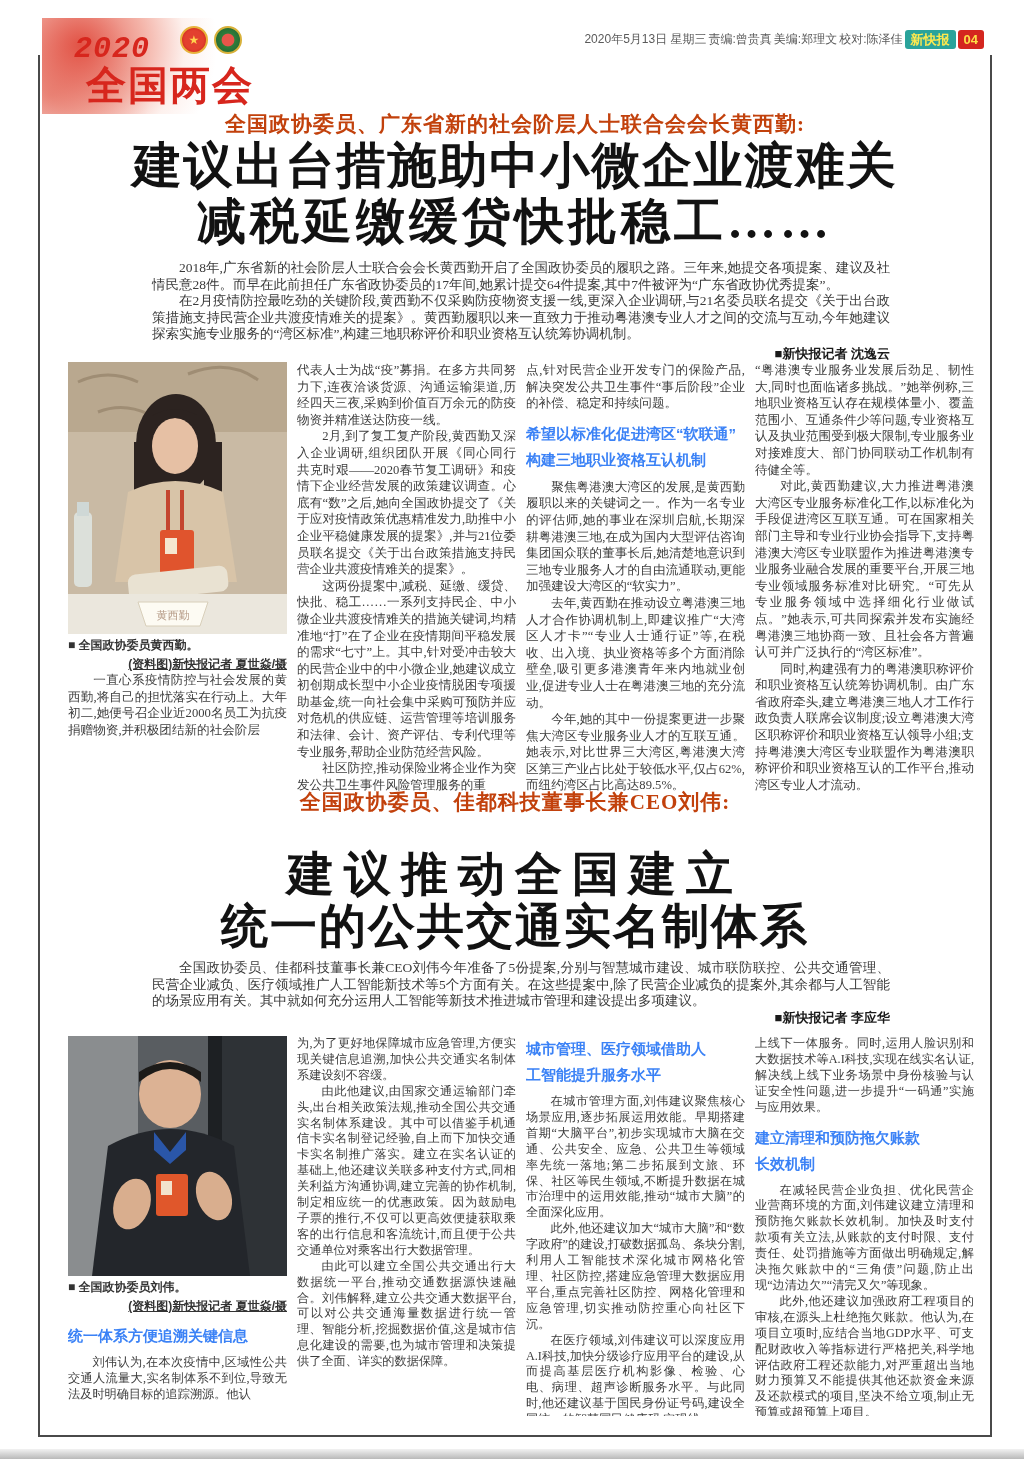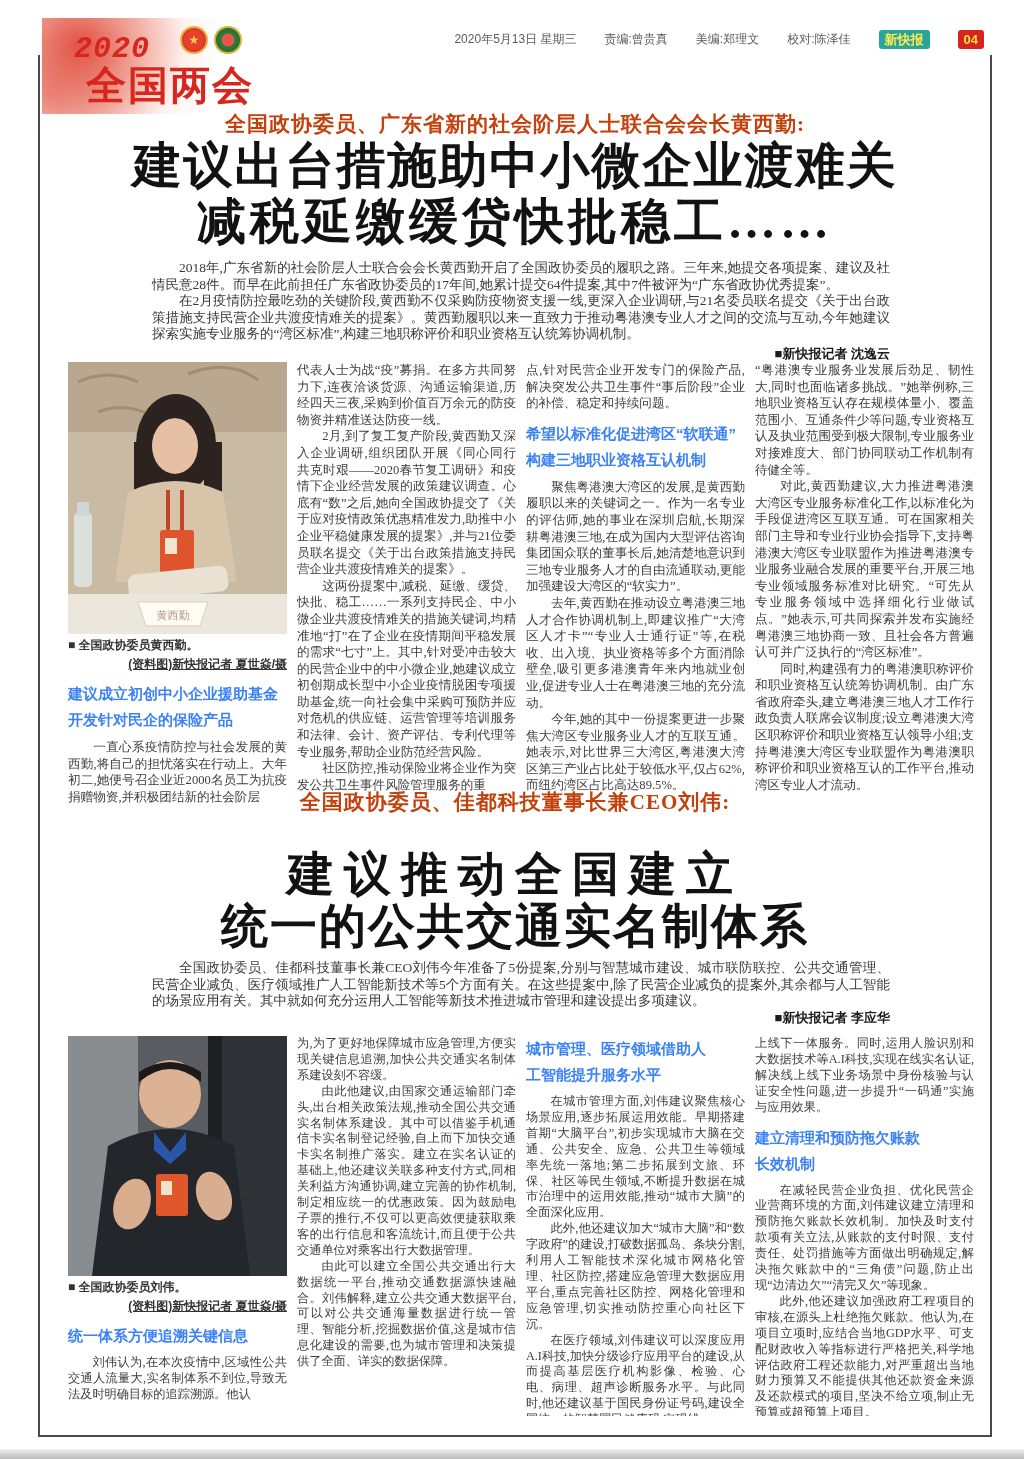--- a/index.html
+++ b/index.html
@@ -1,20 +1,20 @@
 <!DOCTYPE html>
 <html><head>
 <meta charset="utf-8">
 <style>
   html,body{margin:0;padding:0;background:#ffffff;}
   .page{position:relative;width:1024px;height:1459px;background:#fff;overflow:hidden;
         font-family:"Liberation Serif",serif;color:#333;}
   
   .dateline{position:absolute;top:30px;right:40px;font-size:12px;color:#5a5a5a;
-            font-family:"Liberation Sans",sans-serif;display:flex;align-items:center;gap:28px;}
+            font-family:"Liberation Sans",sans-serif;display:flex;align-items:center;gap:2px;}
   .badge{display:inline-block;padding:2px 6px;border-radius:3px;font-weight:bold;font-size:13px;line-height:15px;}
   .badge-paper{background:#2aa39b;color:#ffe94e;}
   .badge-page{background:#d4261f;color:#fde047;}
   .frame{position:absolute;left:38px;top:55px;width:950px;height:1380px;
          border-left:2px solid #4a4a4a;border-right:2px solid #4a4a4a;border-bottom:2px solid #4a4a4a;}
   .logo{position:absolute;left:2px;top:-37px;width:215px;height:96px;
         background:
           radial-gradient(circle at 18% 28%, rgba(222,60,45,.85) 0%, rgba(235,120,100,.55) 34%, rgba(250,215,205,.35) 55%, rgba(255,255,255,0) 72%),
           radial-gradient(circle at 4% 80%, rgba(210,50,40,.5) 0%, rgba(255,255,255,0) 45%);}
   .logo-year{position:absolute;left:32px;top:14px;font-family:Liberation Mono, monospace;
@@ -106,22 +106,20 @@
           <rect x="112" y="128" width="4" height="46" fill="#c4452f"></rect>
           <rect x="92" y="168" width="34" height="44" rx="3" fill="#e0542d"></rect>
           <rect x="97" y="176" width="12" height="16" fill="#f5e6cf"></rect>
           <rect x="60" y="208" width="100" height="26" rx="8" fill="#e9e2d2" transform="rotate(-6 110 220)"></rect>
           <rect x="0" y="232" width="219" height="40" fill="#ebe7dd"></rect>
           <path d="M70 240 l70 0 -8 24 -54 0 z" fill="#fdfbf3" stroke="#d8cfba"></path>
           <text x="105" y="257" font-size="11" fill="#b59a86" text-anchor="middle" font-family="serif">黄西勤</text>
         </svg>
         <div class="cap">■ 全国政协委员黄西勤。</div>
         <div class="cap cap2">(资料图)新快报记者 夏世焱/摄</div>
-        <div class="colhead">建议成立初创中小企业援助基金
-开发针对民企的保险产品</div>
         <p class="bp">一直心系疫情防控与社会发展的黄西勤,将自己的担忧落实在行动上。大年初二,她便号召企业近2000名员工为抗疫捐赠物资,并积极团结新的社会阶层</p>
       </div>
       <div class="col">
         <p class="bp cont">代表人士为战“疫”募捐。在多方共同努力下,连夜洽谈货源、沟通运输渠道,历经四天三夜,采购到价值百万余元的防疫物资并精准送达防疫一线。</p>
         <p class="bp">2月,到了复工复产阶段,黄西勤又深入企业调研,组织团队开展《同心同行 共克时艰——2020春节复工调研》和疫情下企业经营发展的政策建议调查。心底有“数”之后,她向全国政协提交了《关于应对疫情政策优惠精准发力,助推中小企业平稳健康发展的提案》,并与21位委员联名提交《关于出台政策措施支持民营企业共渡疫情难关的提案》。</p>
         <p class="bp">这两份提案中,减税、延缴、缓贷、快批、稳工……一系列支持民企、中小微企业共渡疫情难关的措施关键词,均精准地“打”在了企业在疫情期间平稳发展的需求“七寸”上。其中,针对受冲击较大的民营企业中的中小微企业,她建议成立初创期成长型中小企业疫情脱困专项援助基金,统一向社会集中采购可预防并应对危机的供应链、运营管理等培训服务和法律、会计、资产评估、专利代理等专业服务,帮助企业防范经营风险。</p>
         <p class="bp">社区防控,推动保险业将企业作为突发公共卫生事件风险管理服务的重</p>
       </div>
       <div class="col">
         <p class="bp cont">点,针对民营企业开发专门的保险产品,解决突发公共卫生事件“事后阶段”企业的补偿、稳定和持续问题。</p>

